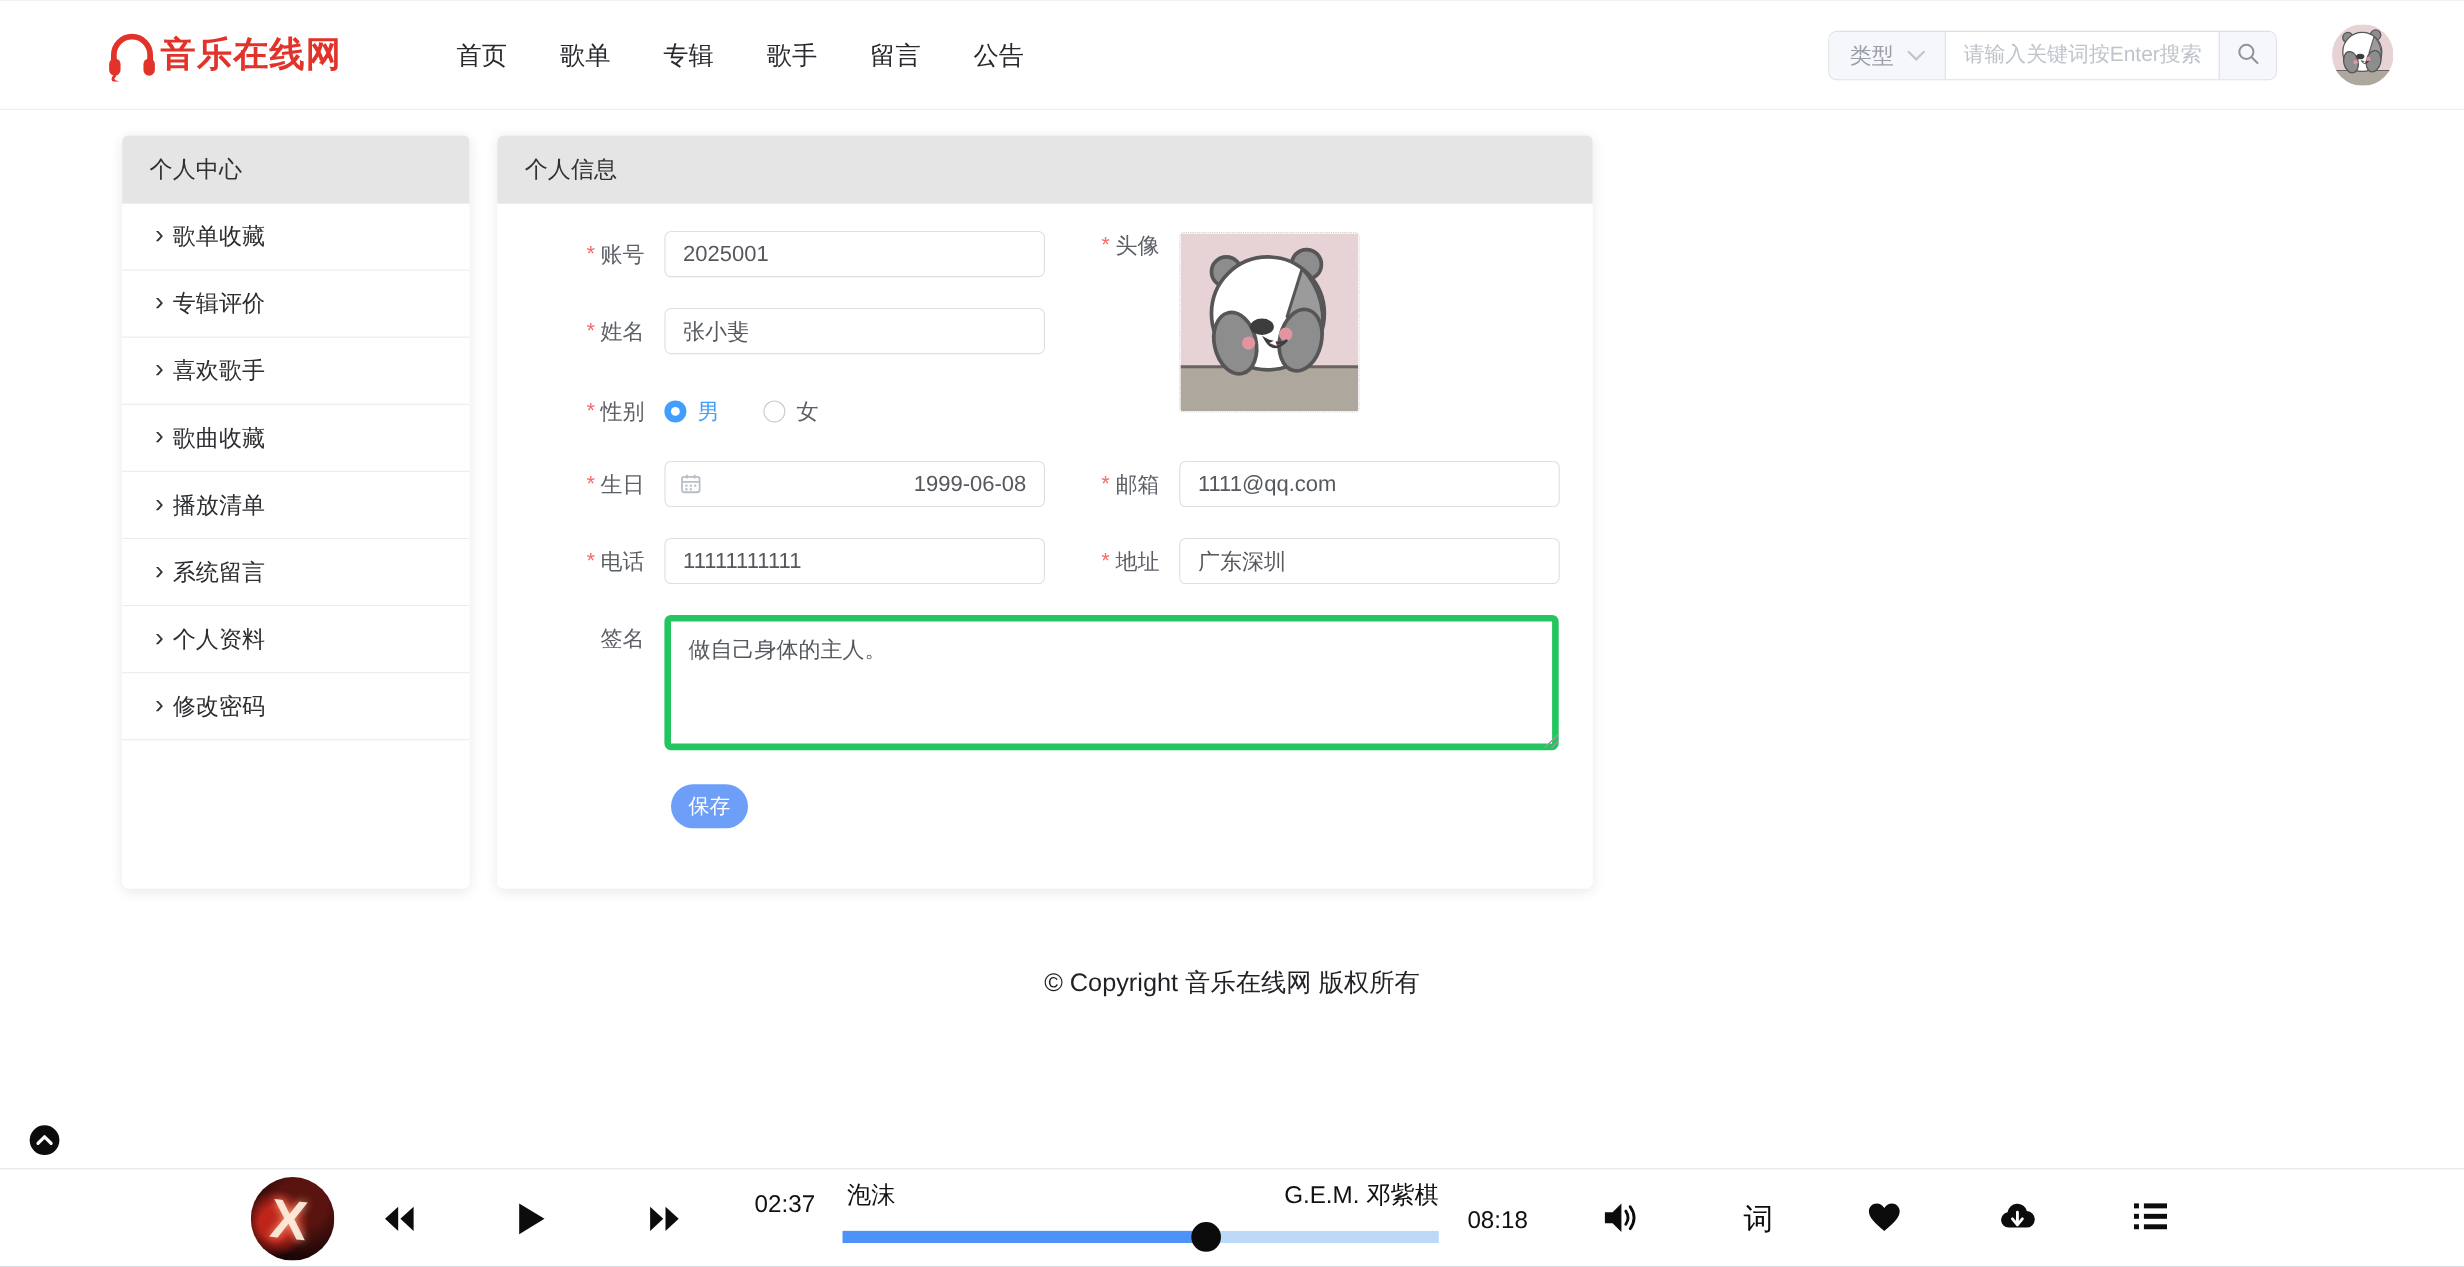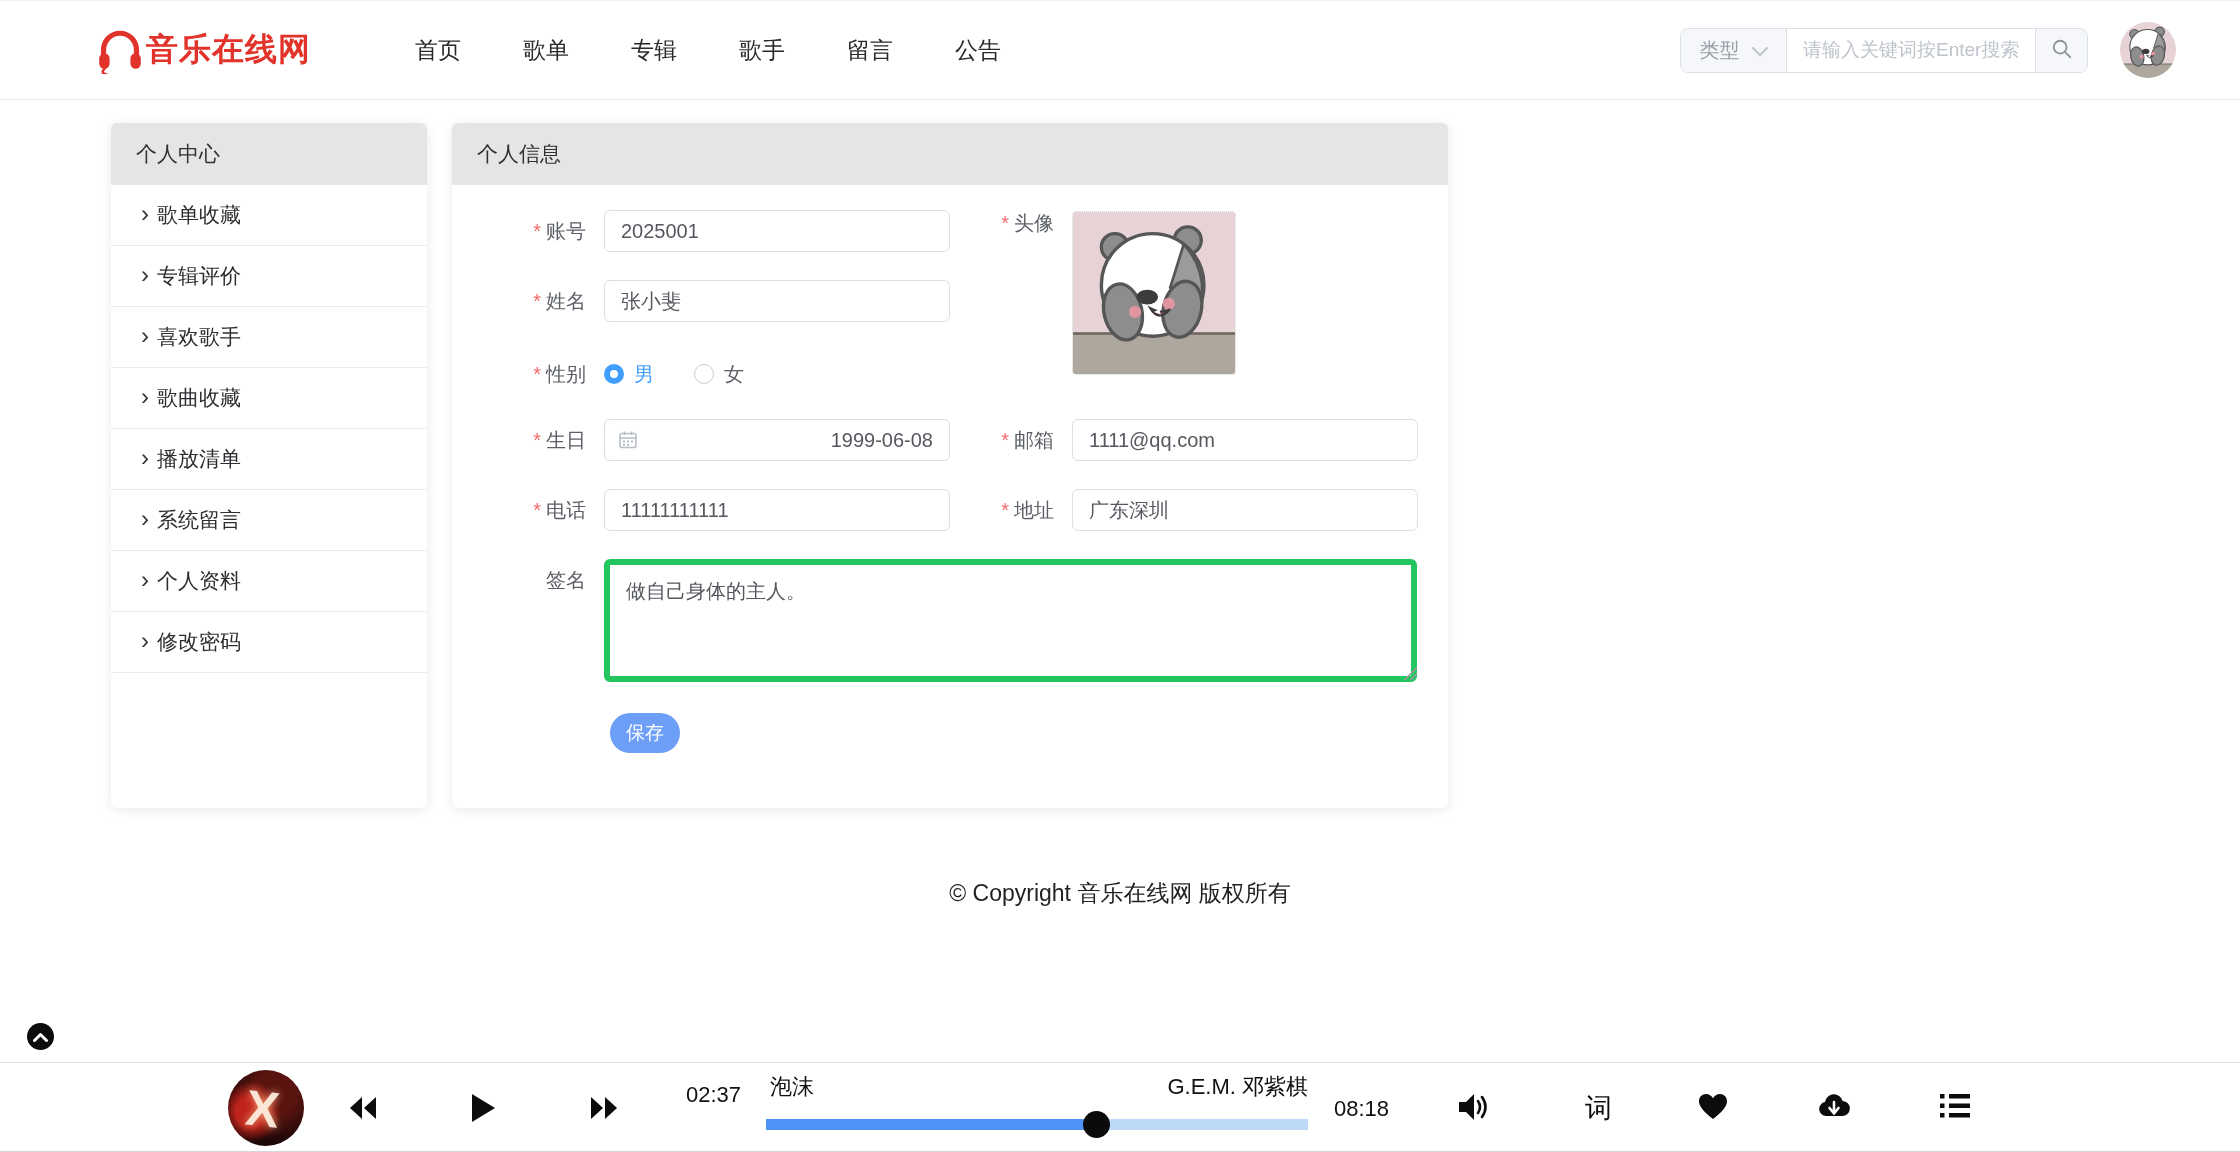--- a/index.html
+++ b/index.html
@@ -14,23 +14,23 @@
   
   .navbar {
     position:absolute; top:0; left:0; width:2240px; height:100px;
     display:flex; align-items:center;
     border-top:1px solid #f2f2f2;
     border-bottom:1px solid #ececec;
     padding:0 64px 0 94px; background:#fff; z-index:5;
   }
   .brand { display:flex; align-items:center; gap:0; cursor:pointer; }
   .brand-text { color:#e2332a; font-size:32px; font-weight:bold; letter-spacing:1px; }
-  .nav-links { display:flex; gap:62px; margin-left:104px; font-size:23px; color:#27292c; }
+  .nav-links { display:flex; gap:48px; margin-left:104px; font-size:23px; color:#27292c; }
   .nav-links a { color:#27292c; text-decoration:none; cursor:pointer; }
-  .nav-right { margin-left:auto; display:flex; align-items:center; gap:32px; }
+  .nav-right { margin-left:auto; display:flex; align-items:center; gap:50px; }
   .search-group {
     display:flex; align-items:stretch; height:45px;
     border:1px solid #dcdfe6; border-radius:8px; overflow:hidden; background:#fff;
   }
   .type-select {
     width:106px; background:#f5f7fa; color:#9a9ea6; font-size:20px;
     display:flex; align-items:center; justify-content:center; gap:12px;
     border-right:1px solid #dcdfe6; cursor:pointer;
   }
   .search-input {

